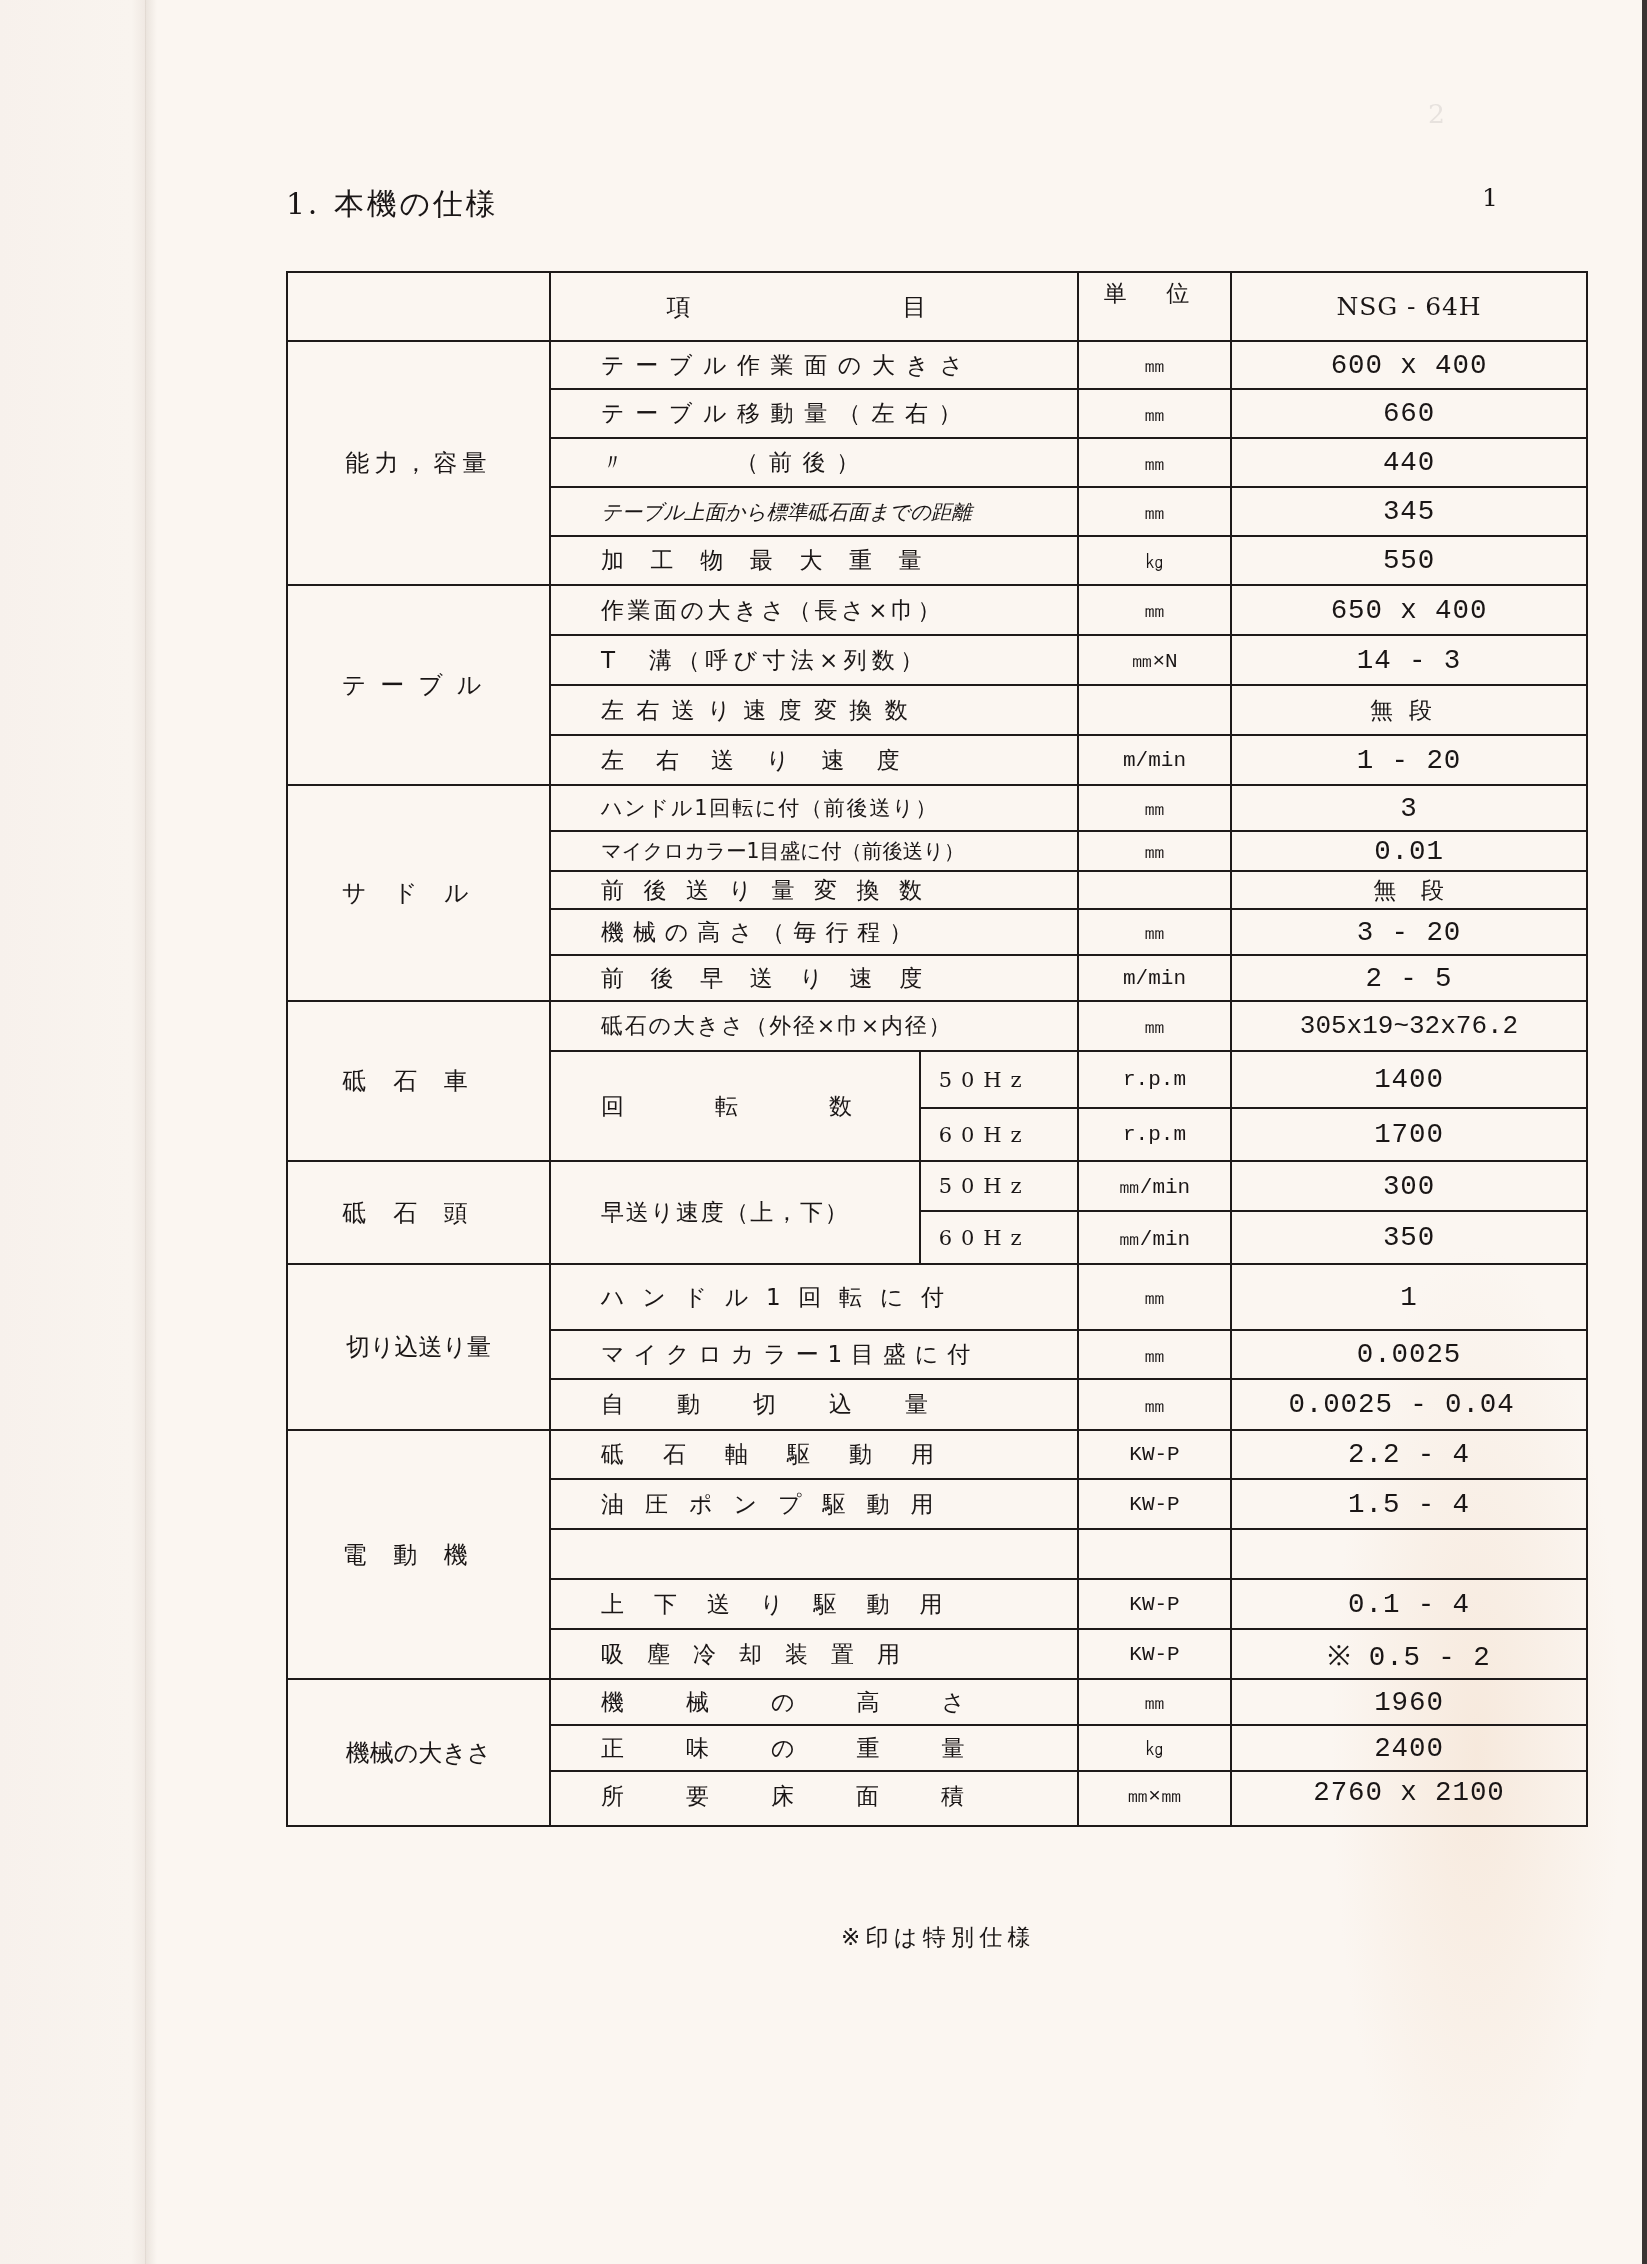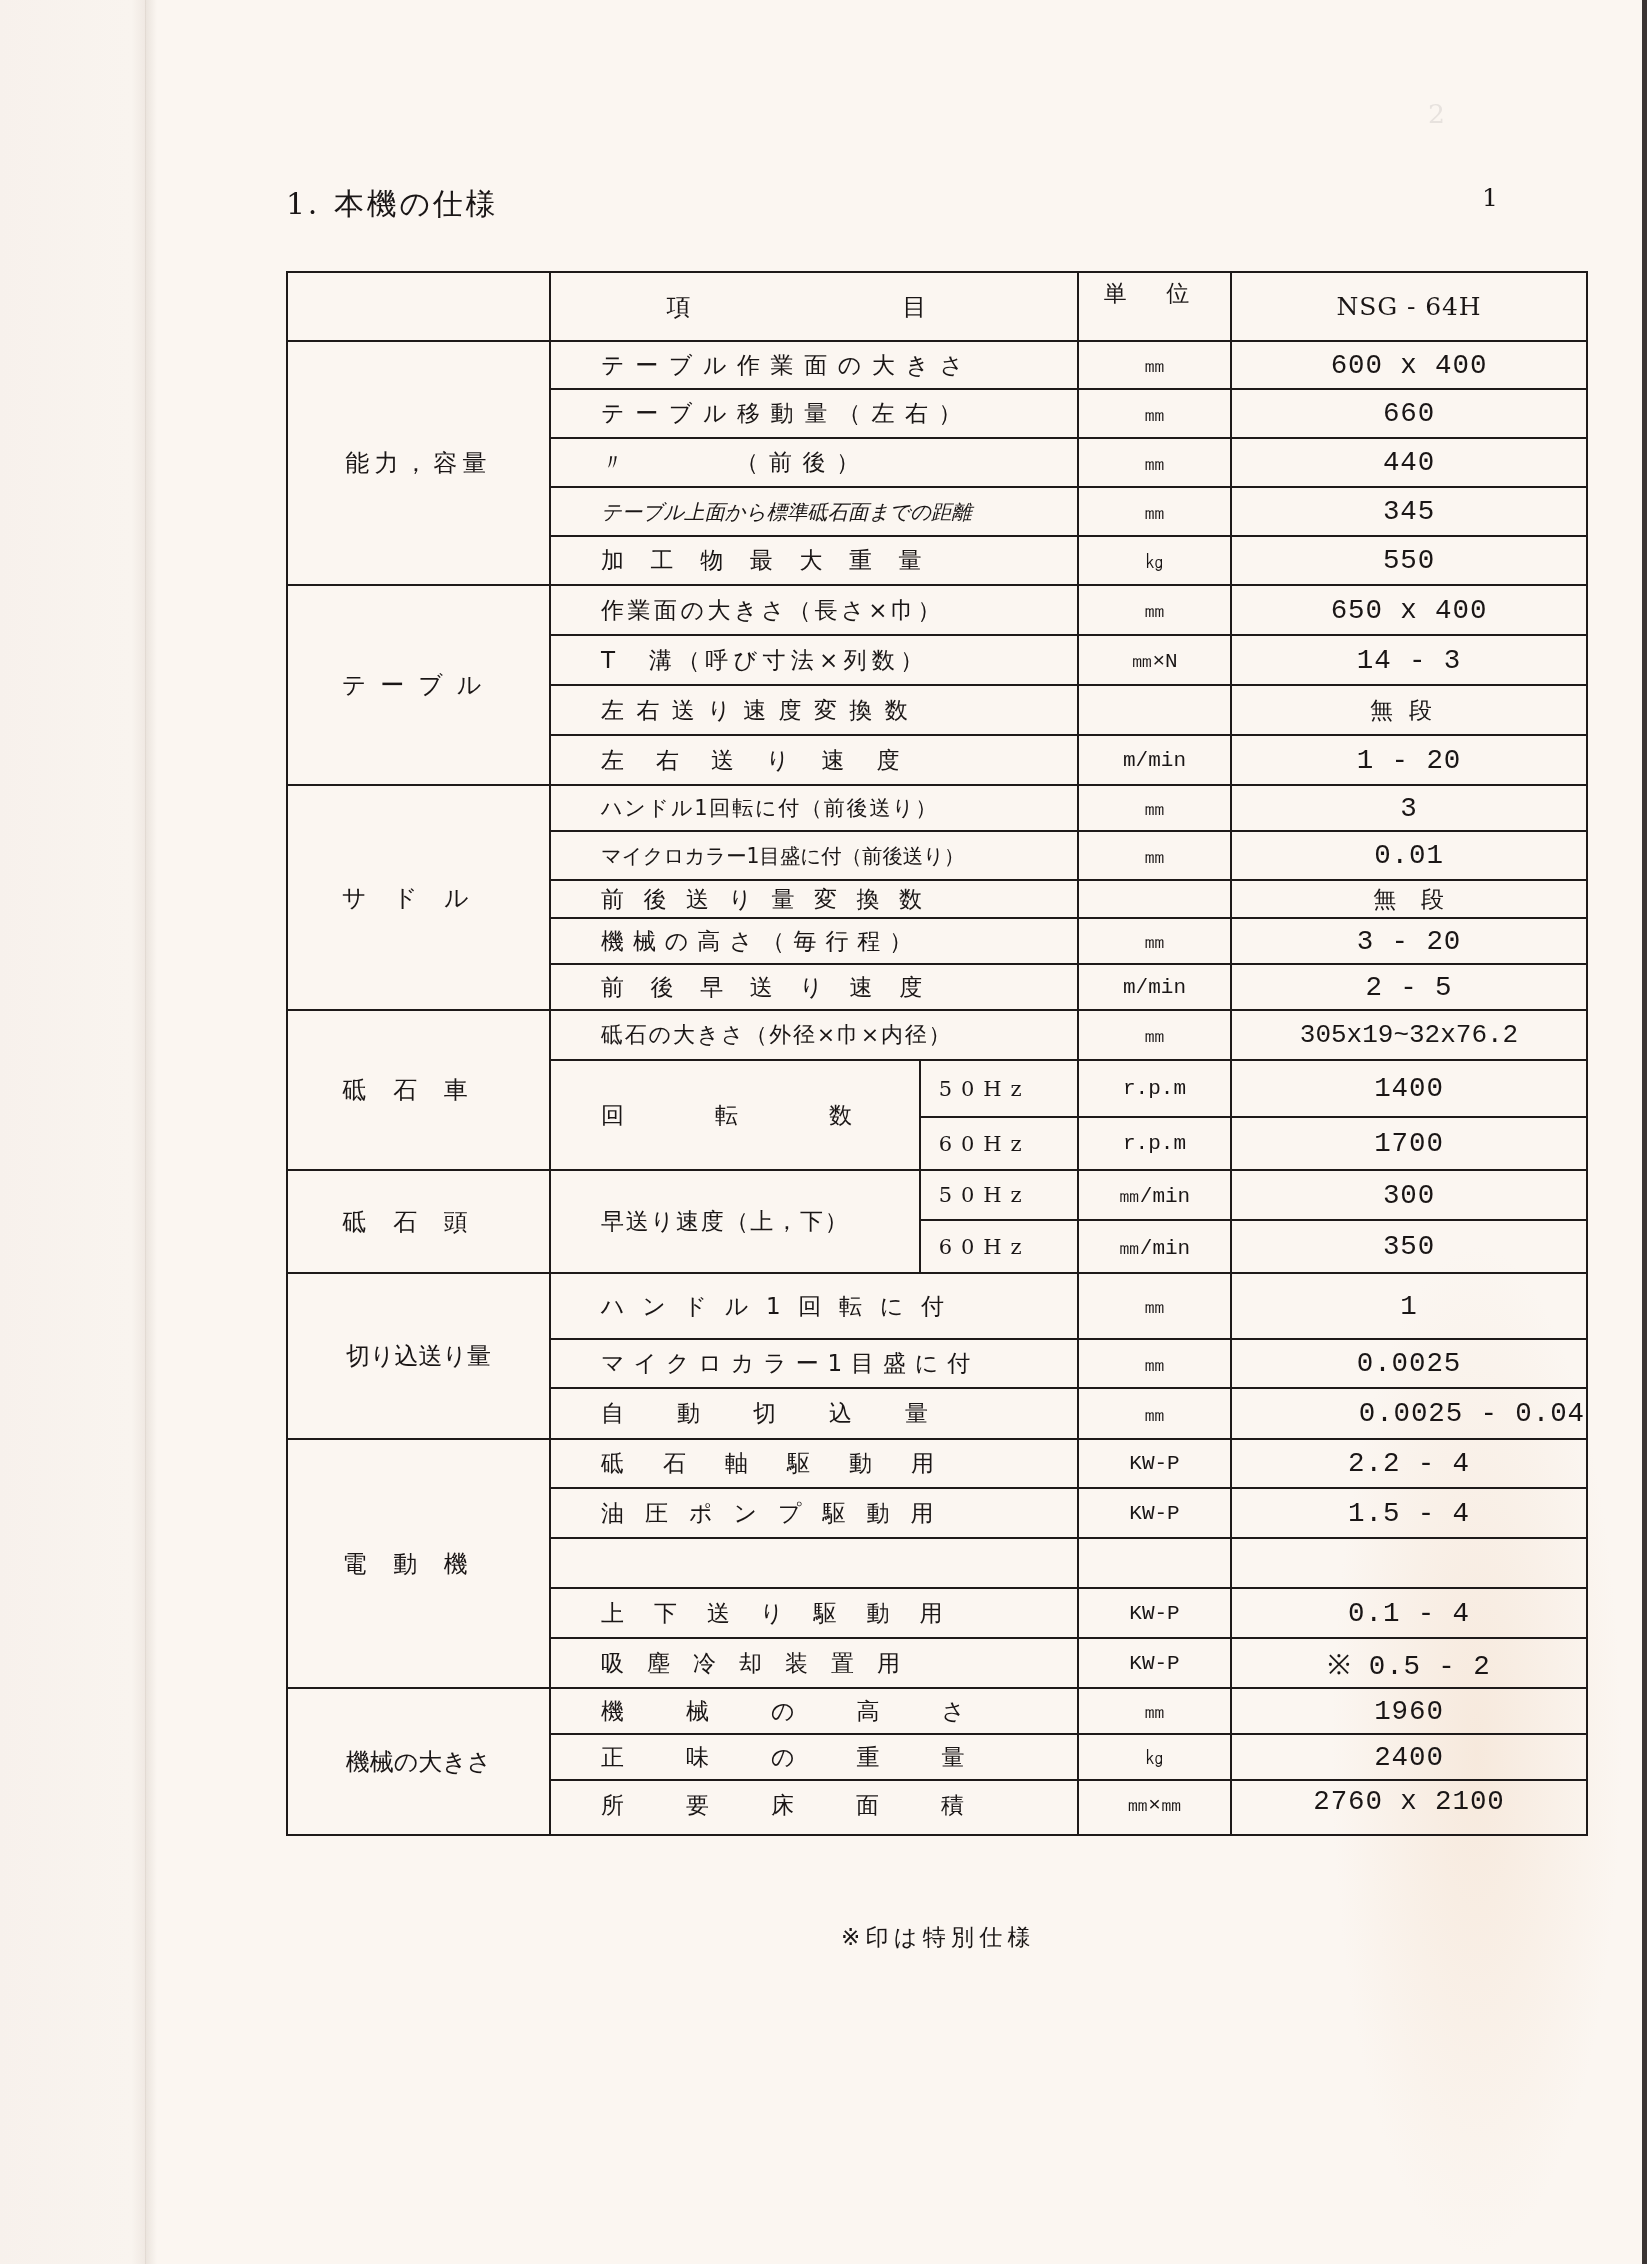--- a/index.html
+++ b/index.html
@@ -138,21 +138,21 @@
       <td class="unit">m/min</td>
       <td class="val">1 - 20</td>
     </tr>
 
     <tr style="height:46px">
       <td rowspan="5" class="cat" style="letter-spacing:26.6px">サドル</td>
       <td colspan="2" class="item" style="letter-spacing:1.8px;font-size:21px">ハンドル1回転に付（前後送り）</td>
       <td class="unit">㎜</td>
       <td class="val">3</td>
     </tr>
-    <tr style="height:49px">
+    <tr style="height:40px">
       <td colspan="2" class="item" style="letter-spacing:0;font-size:20.4px">マイクロカラー1目盛に付（前後送り）</td>
       <td class="unit">㎜</td>
       <td class="val">0.01</td>
     </tr>
     <tr style="height:38px">
       <td colspan="2" class="item" style="letter-spacing:19.5px">前後送り量変換数</td>
       <td class="unit"></td>
       <td class="val" style="font-size:23px;white-space:pre">無　段</td>
     </tr>
     <tr style="height:46px">
@@ -204,21 +204,21 @@
       <td class="val">1</td>
     </tr>
     <tr style="height:49px">
       <td colspan="2" class="item" style="letter-spacing:8.9px">マイクロカラー1目盛に付</td>
       <td class="unit">㎜</td>
       <td class="val">0.0025</td>
     </tr>
     <tr style="height:51px">
       <td colspan="2" class="item" style="letter-spacing:53px">自動切込量</td>
       <td class="unit">㎜</td>
-      <td class="val" style="text-align:right;padding-right:1px">0.0025 - 0.04</td>
+      <td class="val" style="padding-right:15px">0.0025 - 0.04</td>
     </tr>
 
     <tr style="height:49px">
       <td rowspan="5" class="cat" style="letter-spacing:26.6px">電動機</td>
       <td colspan="2" class="item" style="letter-spacing:39px">砥石軸駆動用</td>
       <td class="unit">KW-P</td>
       <td class="val">2.2 - 4</td>
     </tr>
     <tr style="height:50px">
       <td colspan="2" class="item" style="letter-spacing:21px">油圧ポンプ駆動用</td>

